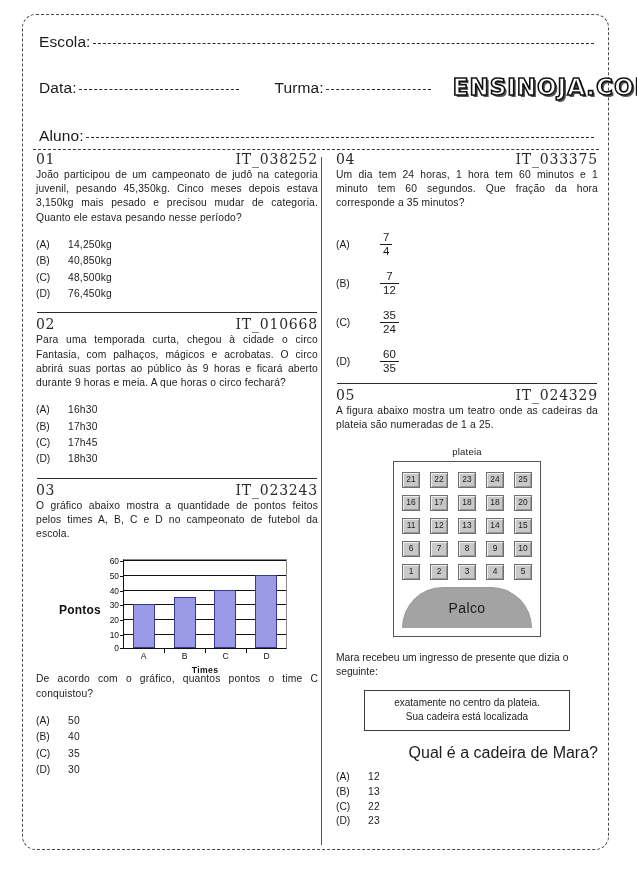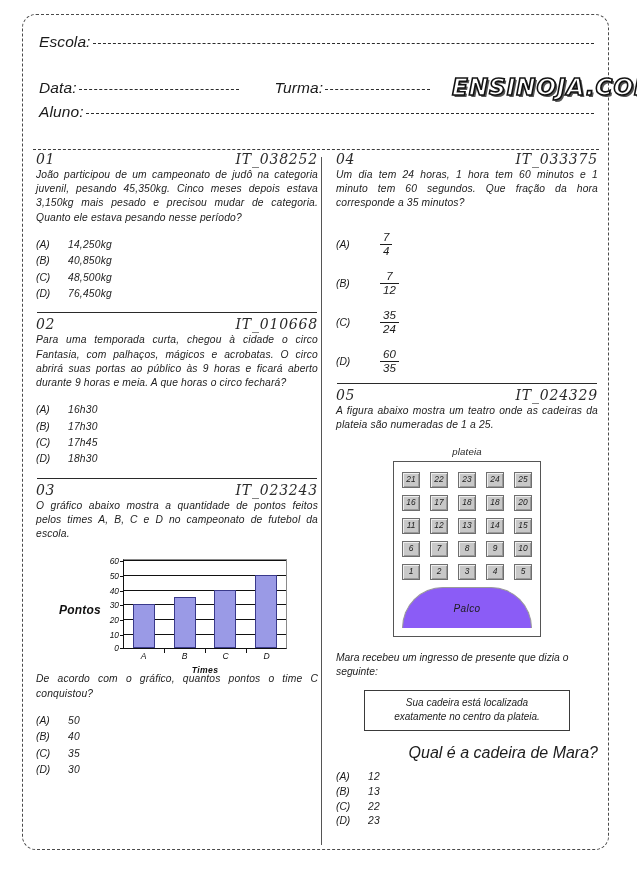--- a/index.html
+++ b/index.html
@@ -17,21 +17,20 @@
 
   .page {
     position: absolute;
     left: 22px;
     top: 14px;
     width: 587px;
     height: 836px;
     border: 1px dashed #4a4a4a;
     border-radius: 14px;
     box-sizing: border-box;
-    font-style: italic;
   }
 
   
   .header {
     position: absolute;
     left: 0; top: 0;
     width: 100%;
     height: 134px;
     box-sizing: border-box;
   }
@@ -39,21 +38,21 @@
     position: absolute;
     left: 16px;
     right: 14px;
     display: flex;
     align-items: baseline;
     font-size: 15.5px;
     white-space: nowrap;
   }
   .hdr-row.r1 { top: 18px; }
   .hdr-row.r2 { top: 57px; }
-  .hdr-row.r3 { top: 88px; }
+  .hdr-row.r3 { top: 112px; }
 
   .hdr-label {
     font-size: 15.5px;
     letter-spacing: .1px;
   }
   .dotline {
     flex: 1 1 auto;
     border-bottom: 1.4px dashed #2b2b2b;
     margin-left: 2px;
     position: relative;
@@ -330,28 +329,28 @@
     box-shadow: inset 1px 1px 0 #efefef, inset -1px -1px 0 #9a9a9a;
     box-sizing: border-box;
     font-size: 8.4px;
     line-height: 13px;
     text-align: center;
     color: #1c1c1c;
   }
   .palco {
     height: 40px;
     margin-top: 6px;
-    background: #8b5cf6;
+    background: #a3a3a3;
     border: 1px solid #9a9a9a;
     border-bottom: none;
     border-radius: 64px 64px 0 0;
     display: flex;
     align-items: center;
     justify-content: center;
-    font-size: 10px;
+    font-size: 14px;
     color: #1c1c1c;
     letter-spacing: .4px;
   }
 
   .after-fig {
     font-size: 10.3px;
     line-height: 14.2px;
     padding: 0 3px;
     margin-top: 14px;
     color: #1c1c1c;
@@ -658,22 +657,22 @@
               <div class="seat">5</div>
             </div>
             <div class="palco">Palco</div>
           </div>
         </div>
 
         <div class="after-fig">Mara recebeu um ingresso de presente que dizia o seguinte:</div>
 
         <div class="ticket-wrap">
           <div class="ticket">
+            <div>exatamente no centro da plateia.</div>
             <div>Sua cadeira está localizada</div>
-            <div>exatamente no centro da plateia.</div>
           </div>
         </div>
 
         <div class="qfinal">Qual é a cadeira de Mara?</div>
 
         <div class="alts alts-tight">
           <div class="alt">
             <span class="alt-key">(A)</span>
             <span class="alt-val">12</span>
           </div>

